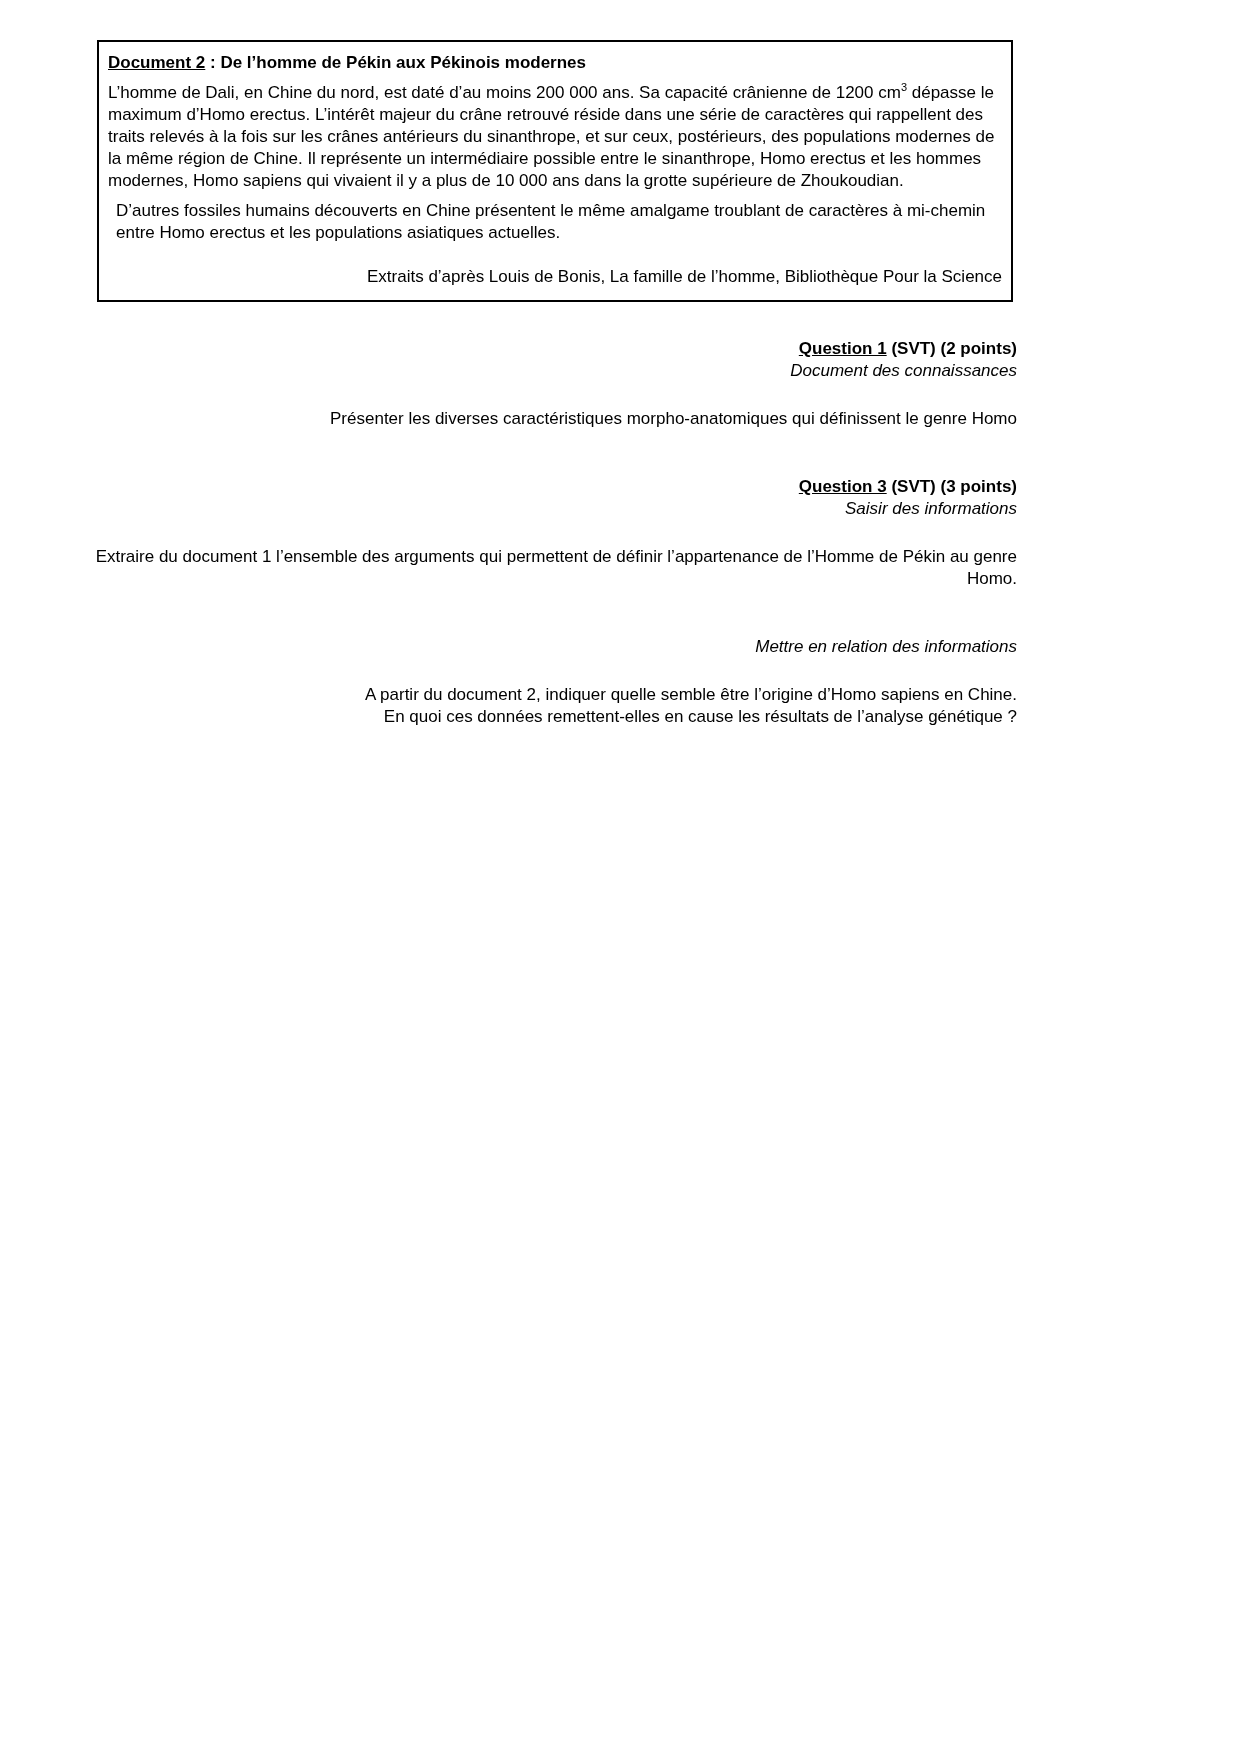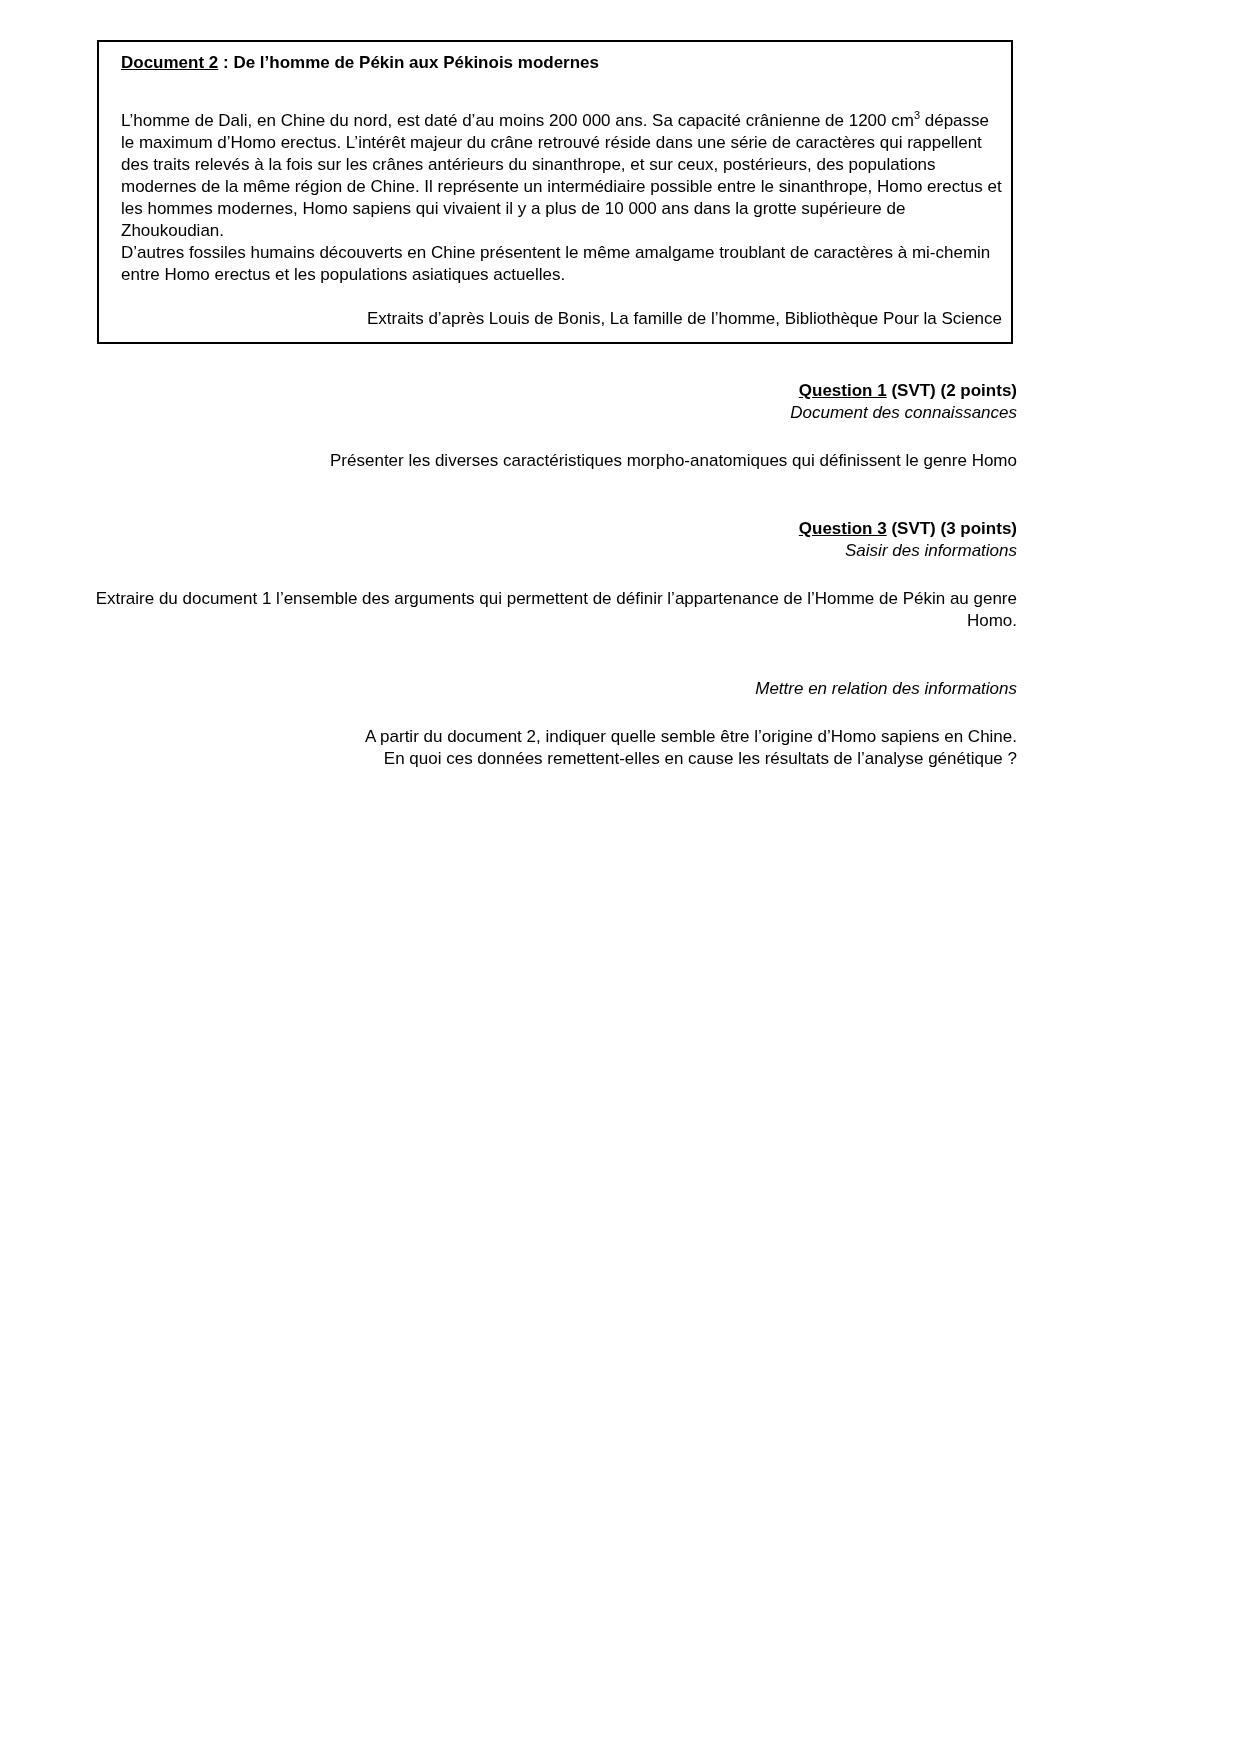--- a/index.html
+++ b/index.html
@@ -17,26 +17,26 @@
     position: relative;
     width: 1240px;
     height: 1754px;
     background: #ffffff;
     overflow: hidden;
   }
   .doc-box {
     margin: 40px 0 0 97px;
     width: 916px;
     border: 2px solid #000000;
-    padding: 8px 9px 12px 22px;
+    padding: 8px 9px 12px 9px;
   }
   .doc-title { margin: 2px 0 0 0; font-weight: bold; }
   .underline { text-decoration: underline; }
-  .doc-para { margin: 36px 0 0 0; }
-  .doc-para-follow { margin: 0; }
+  .doc-para { margin: 8px 0 0 0; }
+  .doc-para-follow { margin: 8px; }
   sup.cm3 { font-size: 11px; line-height: 0; vertical-align: super; }
   .doc-source {
     margin: 22px 0 0 0;
     text-align: right;
   }
   .questions {
     margin: 36px 0 0 81px;
     width: 936px;
   }
   .question { margin-bottom: 46px; text-align: right; }

